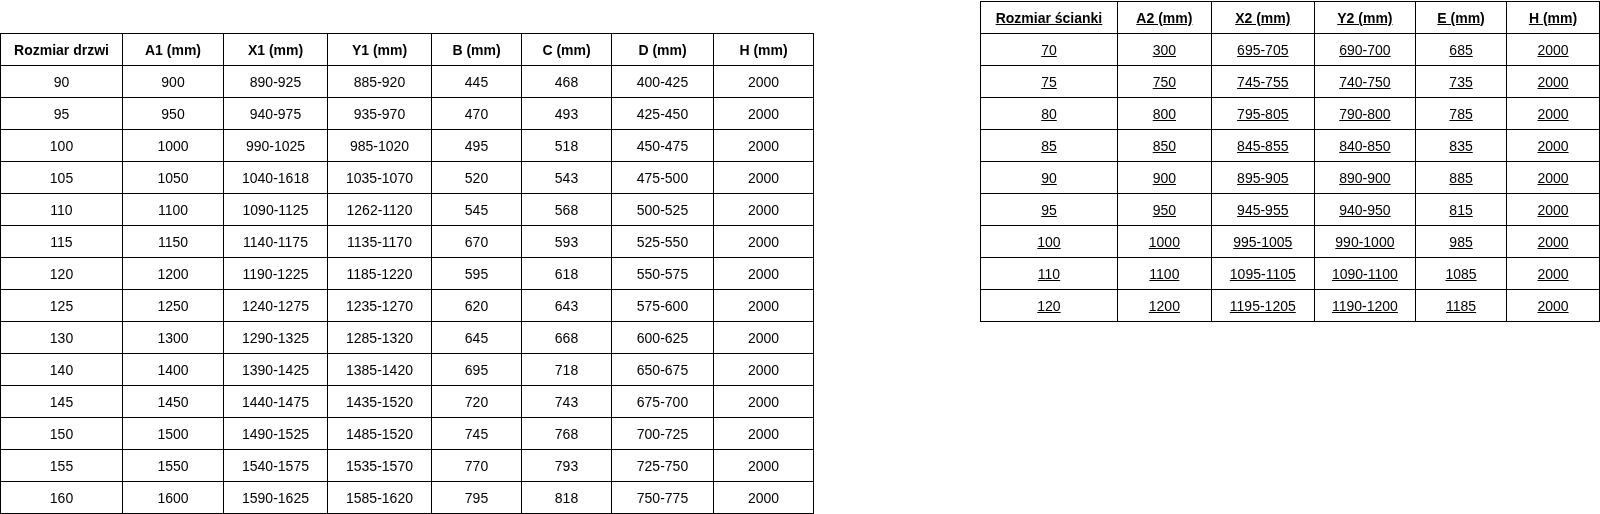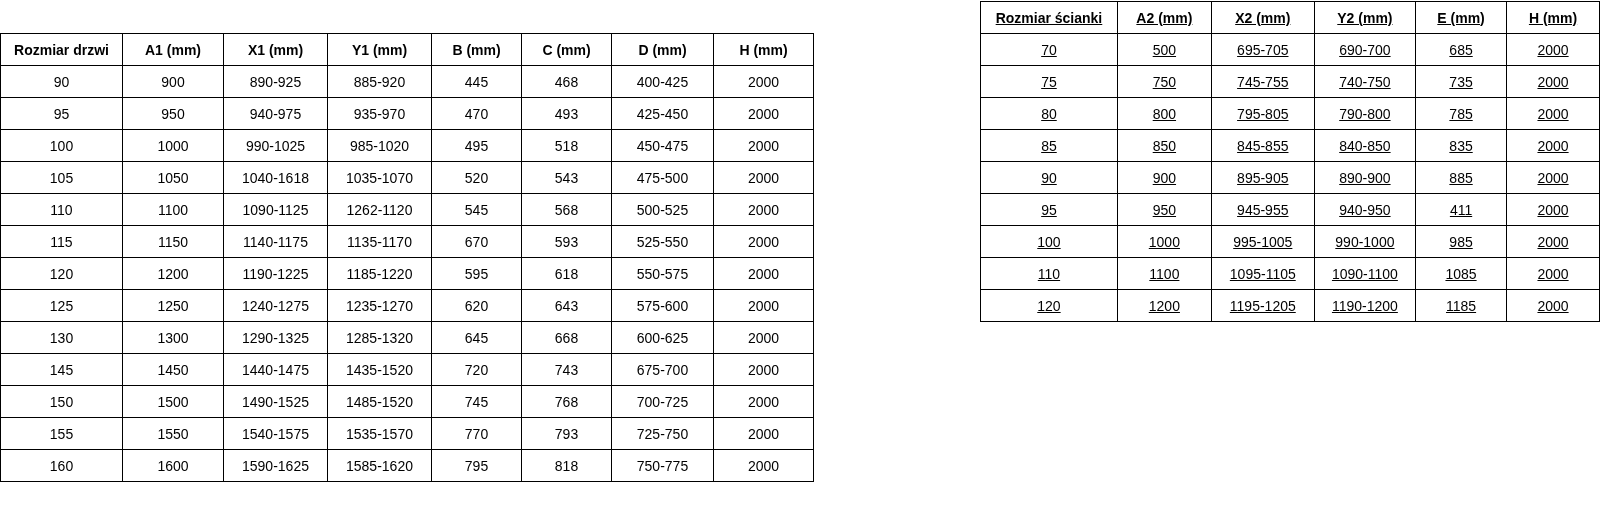--- a/index.html
+++ b/index.html
@@ -185,20 +185,30 @@
             <td>130</td>
             <td>1300</td>
             <td>1290-1325</td>
             <td>1285-1320</td>
             <td>645</td>
             <td>668</td>
             <td>600-625</td>
             <td>2000</td>
           </tr>
           <tr>
+            <td>140</td>
+            <td>1400</td>
+            <td>1390-1425</td>
+            <td>1385-1420</td>
+            <td>695</td>
+            <td>718</td>
+            <td>650-675</td>
+            <td>2000</td>
+          </tr>
+          <tr>
             <td>145</td>
             <td>1450</td>
             <td>1440-1475</td>
             <td>1435-1520</td>
             <td>720</td>
             <td>743</td>
             <td>675-700</td>
             <td>2000</td>
           </tr>
           <tr>
@@ -251,21 +261,21 @@
             <th>A2 (mm)</th>
             <th>X2 (mm)</th>
             <th>Y2 (mm)</th>
             <th>E (mm)</th>
             <th>H (mm)</th>
           </tr>
       </thead>
       <tbody>
           <tr>
             <td>70</td>
-            <td>500</td>
+            <td>300</td>
             <td>695-705</td>
             <td>690-700</td>
             <td>685</td>
             <td>2000</td>
           </tr>
           <tr>
             <td>75</td>
             <td>750</td>
             <td>745-755</td>
             <td>740-750</td>
@@ -294,21 +304,21 @@
             <td>895-905</td>
             <td>890-900</td>
             <td>885</td>
             <td>2000</td>
           </tr>
           <tr>
             <td>95</td>
             <td>950</td>
             <td>945-955</td>
             <td>940-950</td>
-            <td>411</td>
+            <td>815</td>
             <td>2000</td>
           </tr>
           <tr>
             <td>100</td>
             <td>1000</td>
             <td>995-1005</td>
             <td>990-1000</td>
             <td>985</td>
             <td>2000</td>
           </tr>

